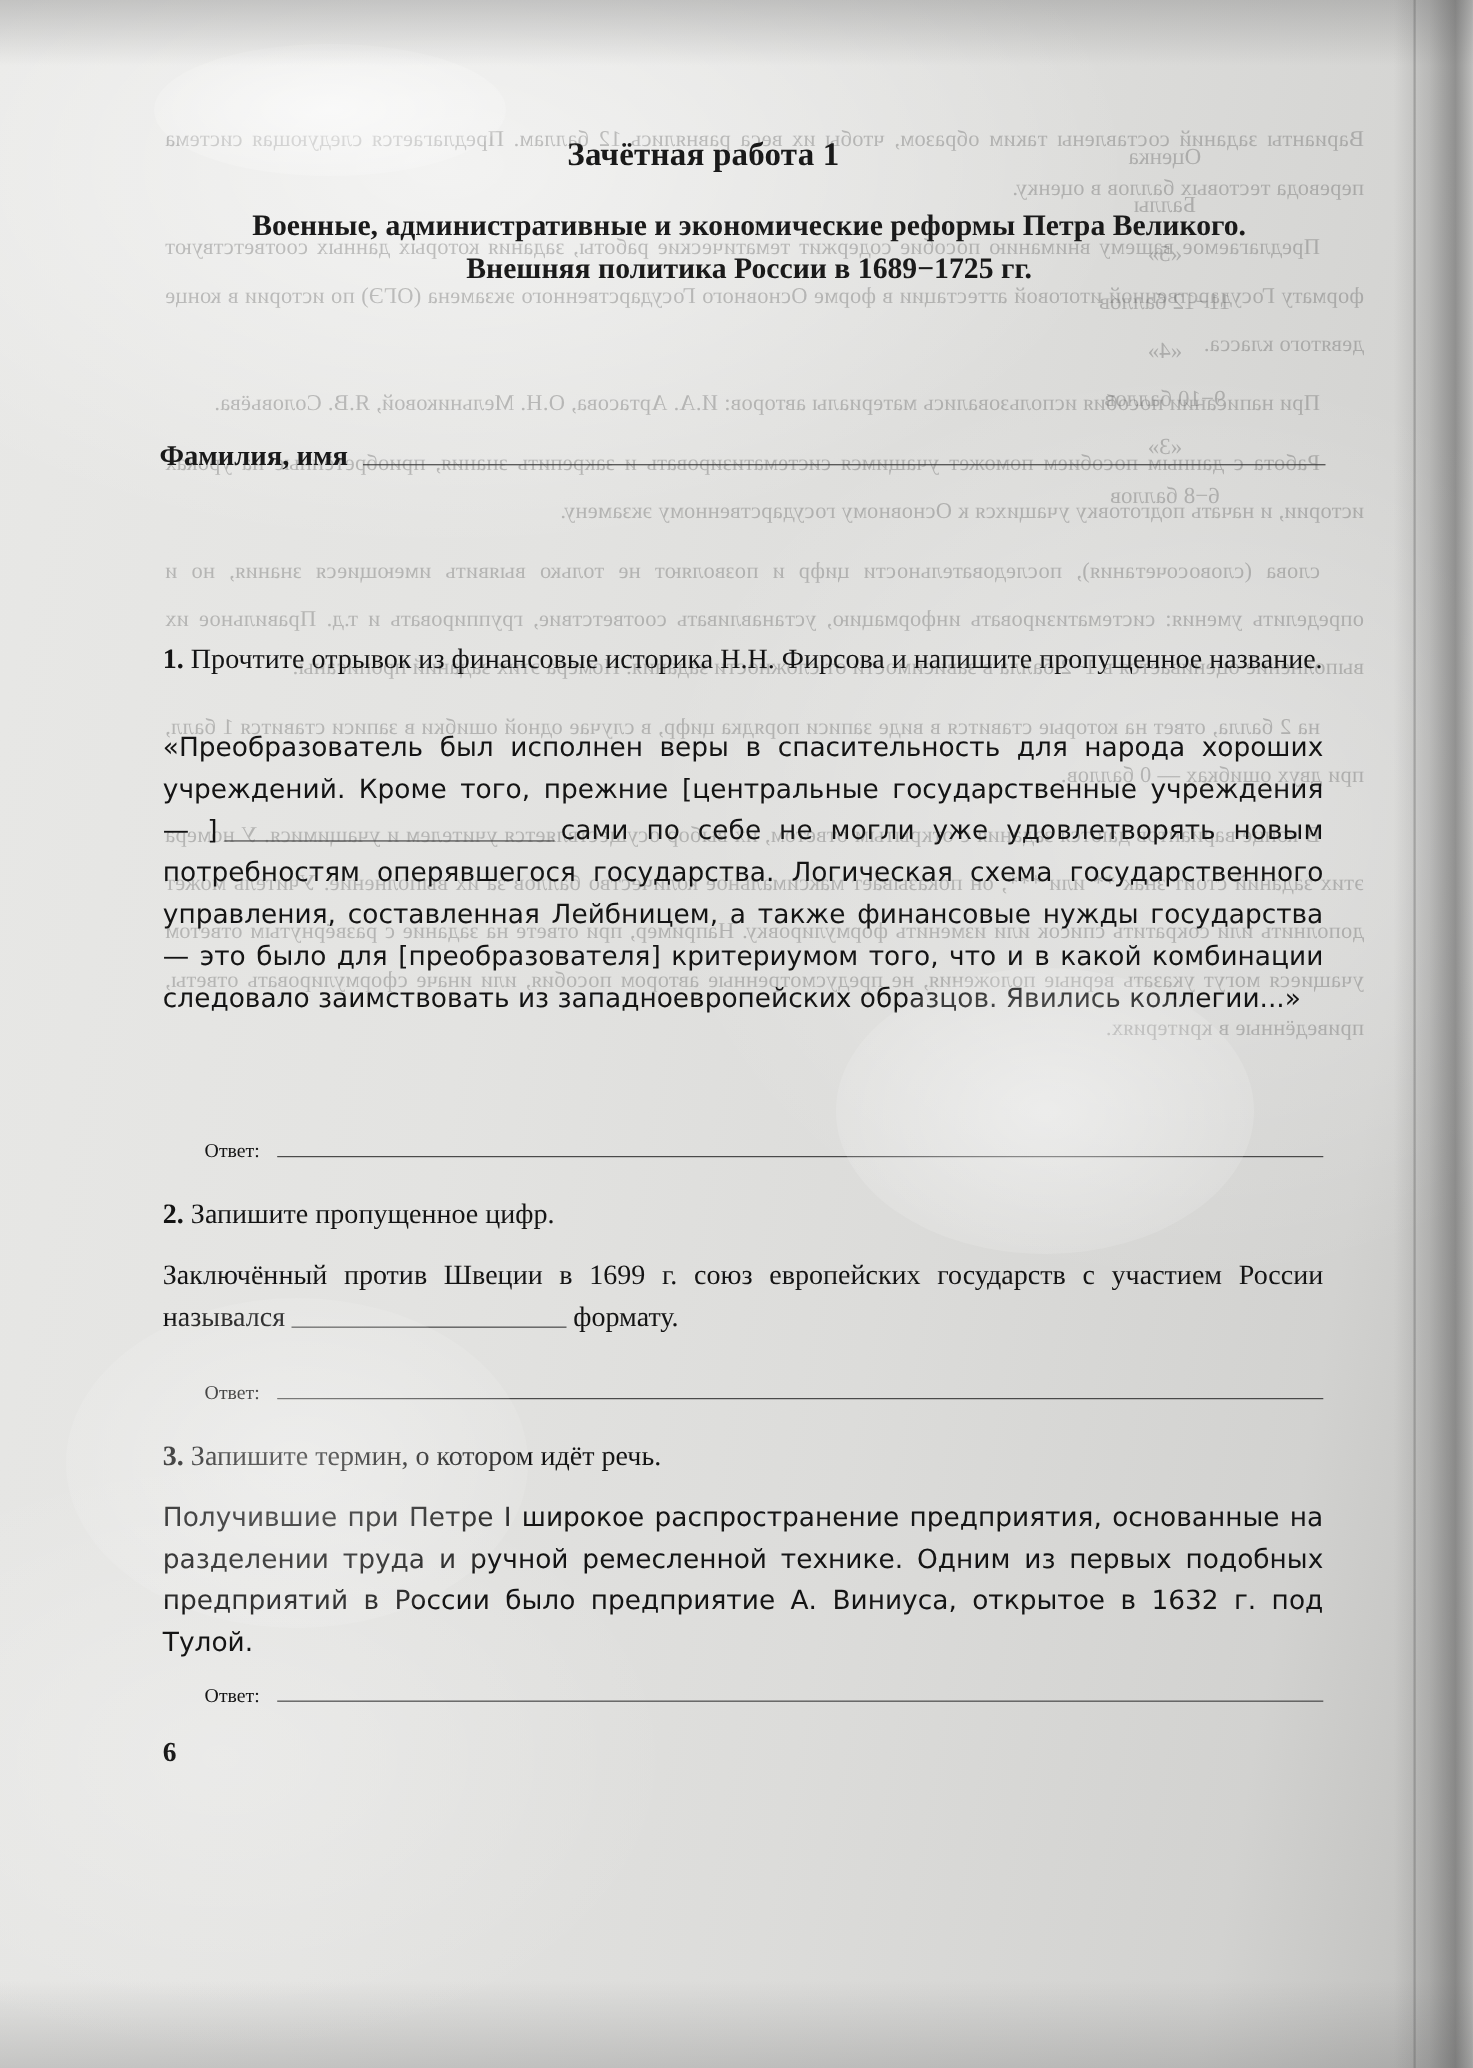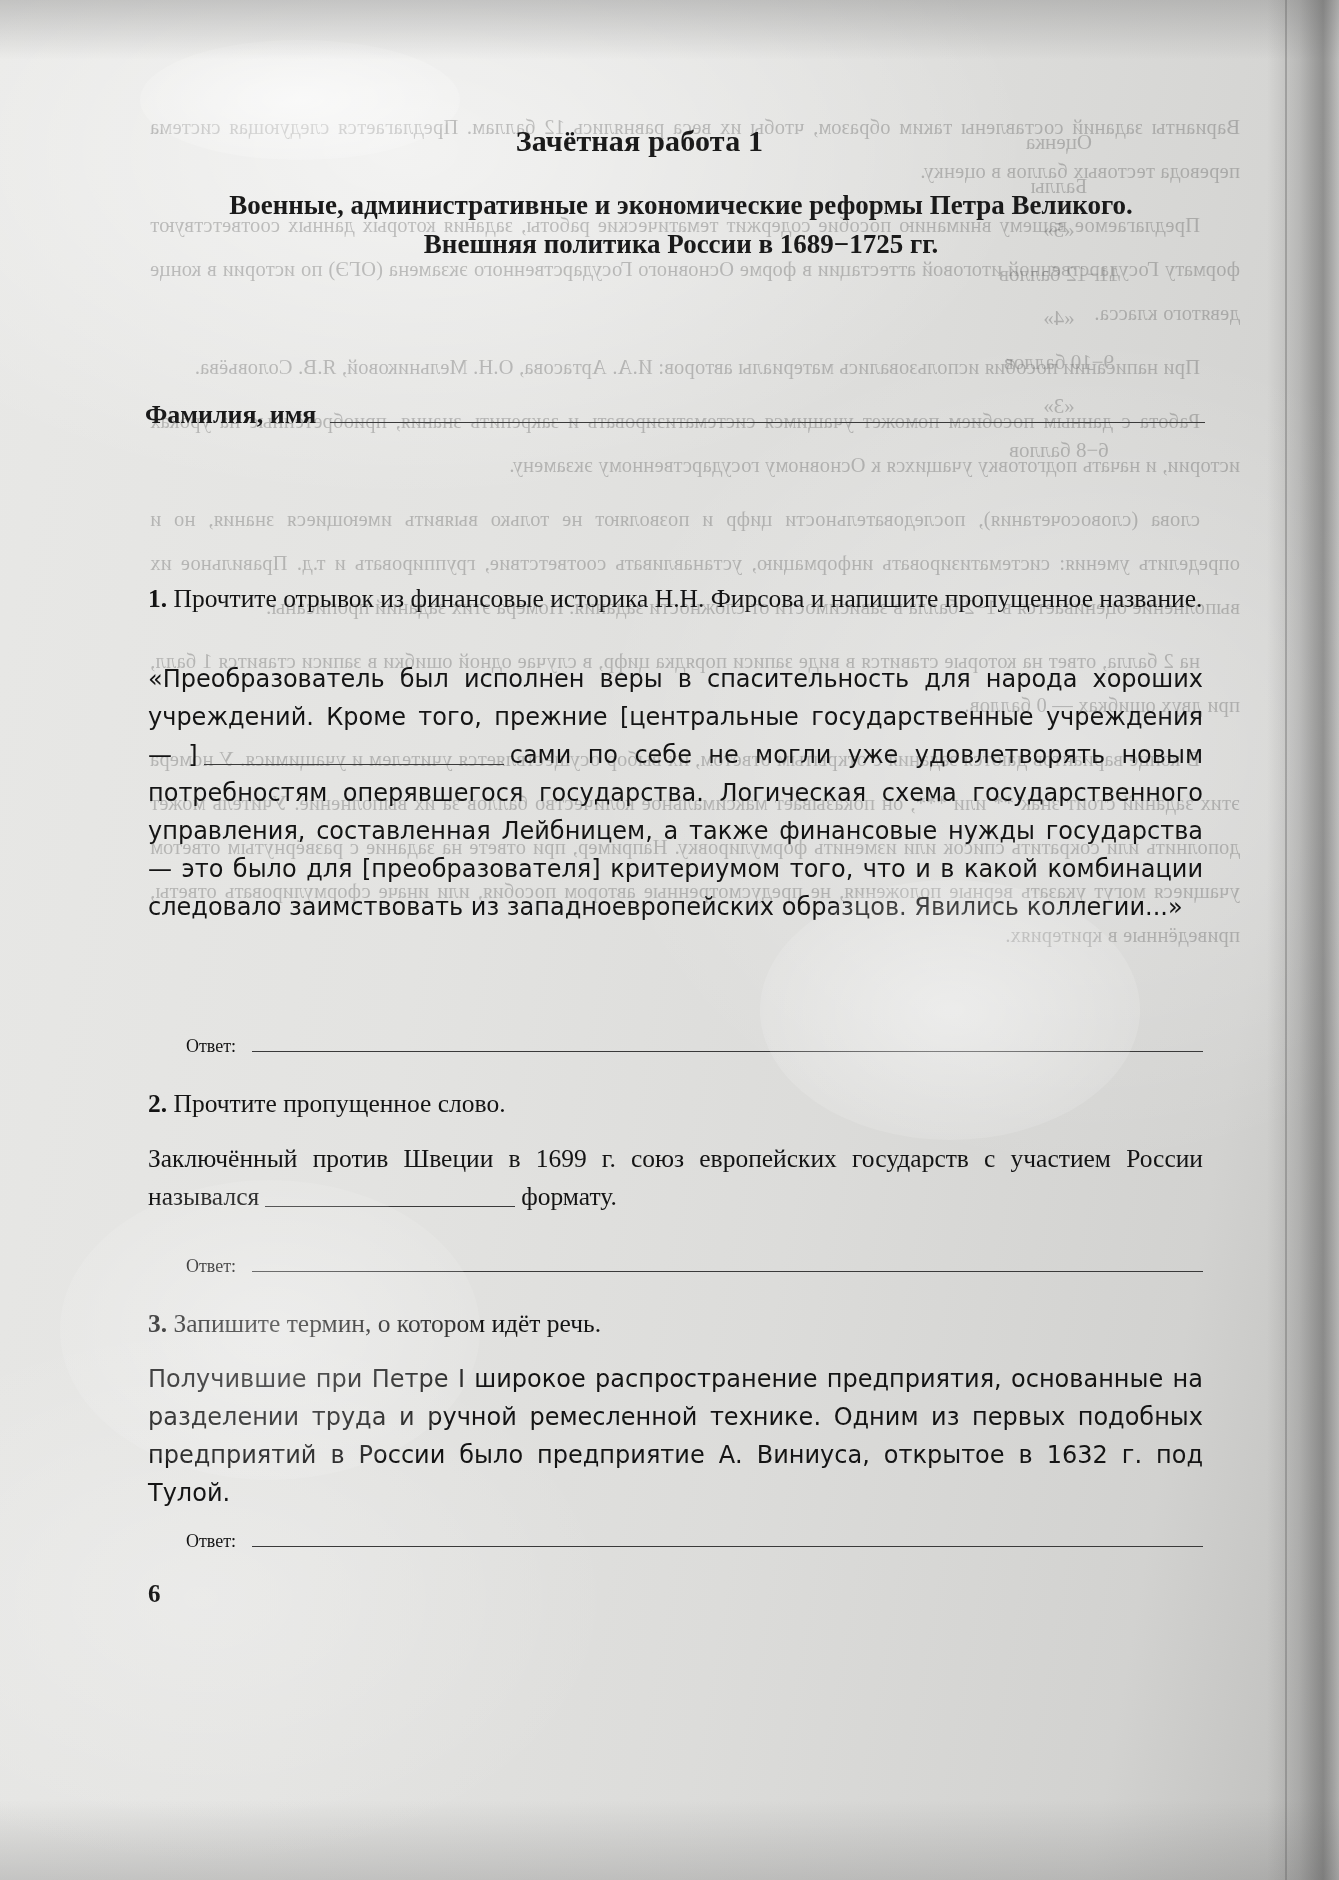--- a/index.html
+++ b/index.html
@@ -256,21 +256,21 @@
 
     <div class="qblock q1-ans">
       <div class="answer-row">
         <span>Ответ:</span>
         <span class="blank"></span>
       </div>
     </div>
 
     <div class="qblock q2">
       <span class="lead"></span><span class="qnum">2.</span>
-      <span>Прочтите пропущенное слово.</span>
+      <span>Запишите пропущенное цифр.</span>
     </div>
 
     <div class="qblock q2-body">
       <span class="lead"></span><span>Заключённый против Швеции в 1699 г. союз европейских государств с участием России назывался</span><span class="inline-blank short"></span><span>формату.</span>
     </div>
 
     <div class="qblock q2-ans">
       <div class="answer-row">
         <span>Ответ:</span>
         <span class="blank"></span>

